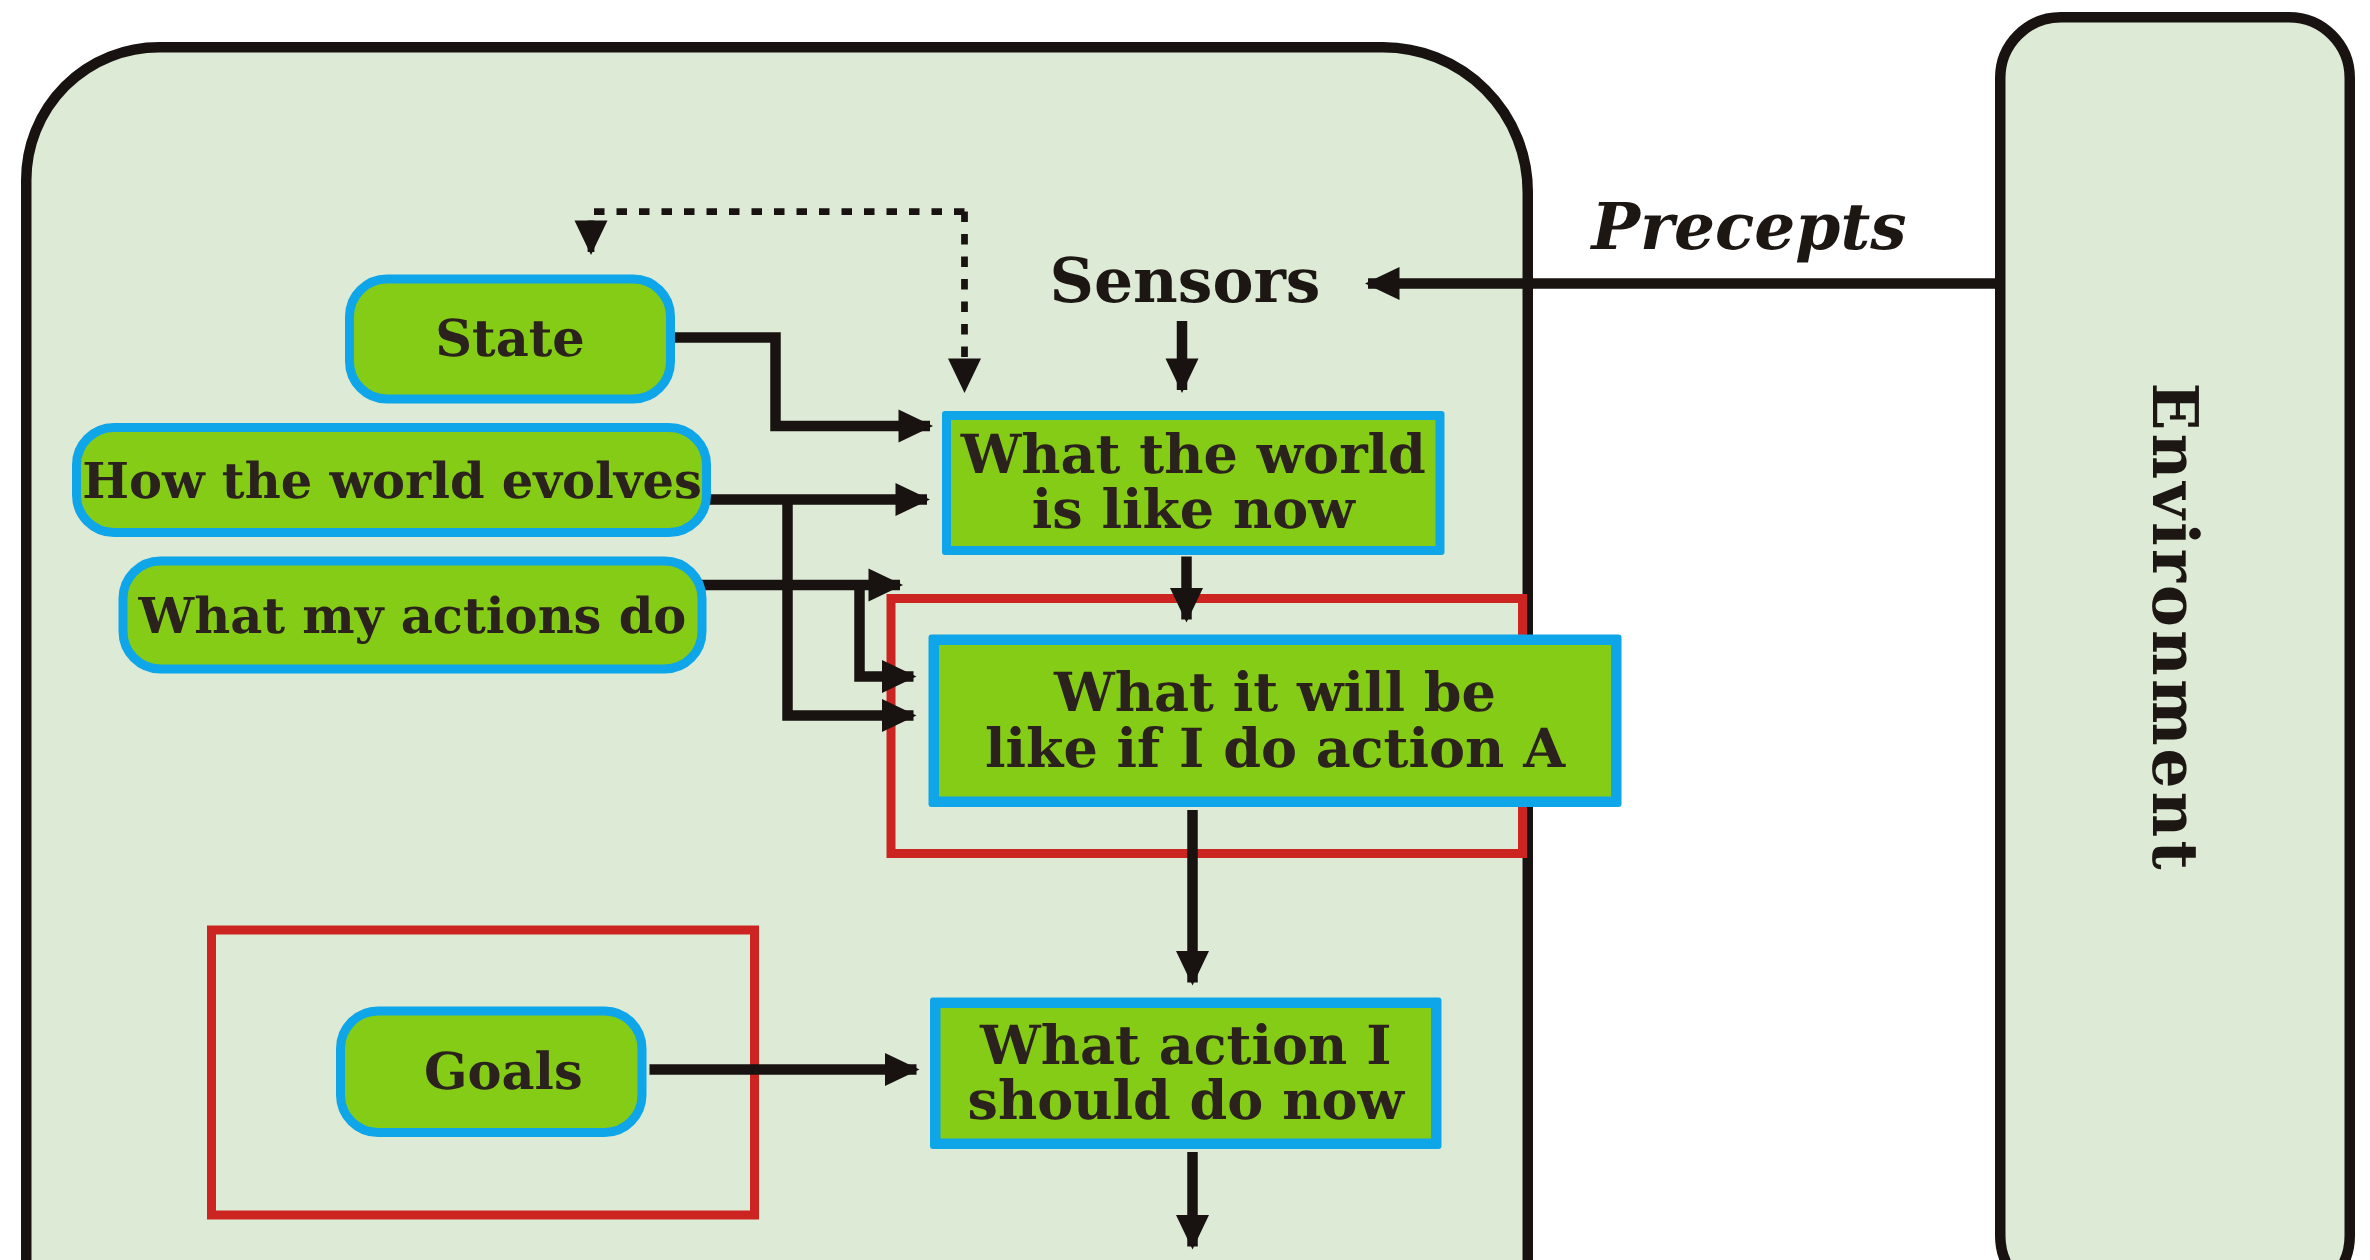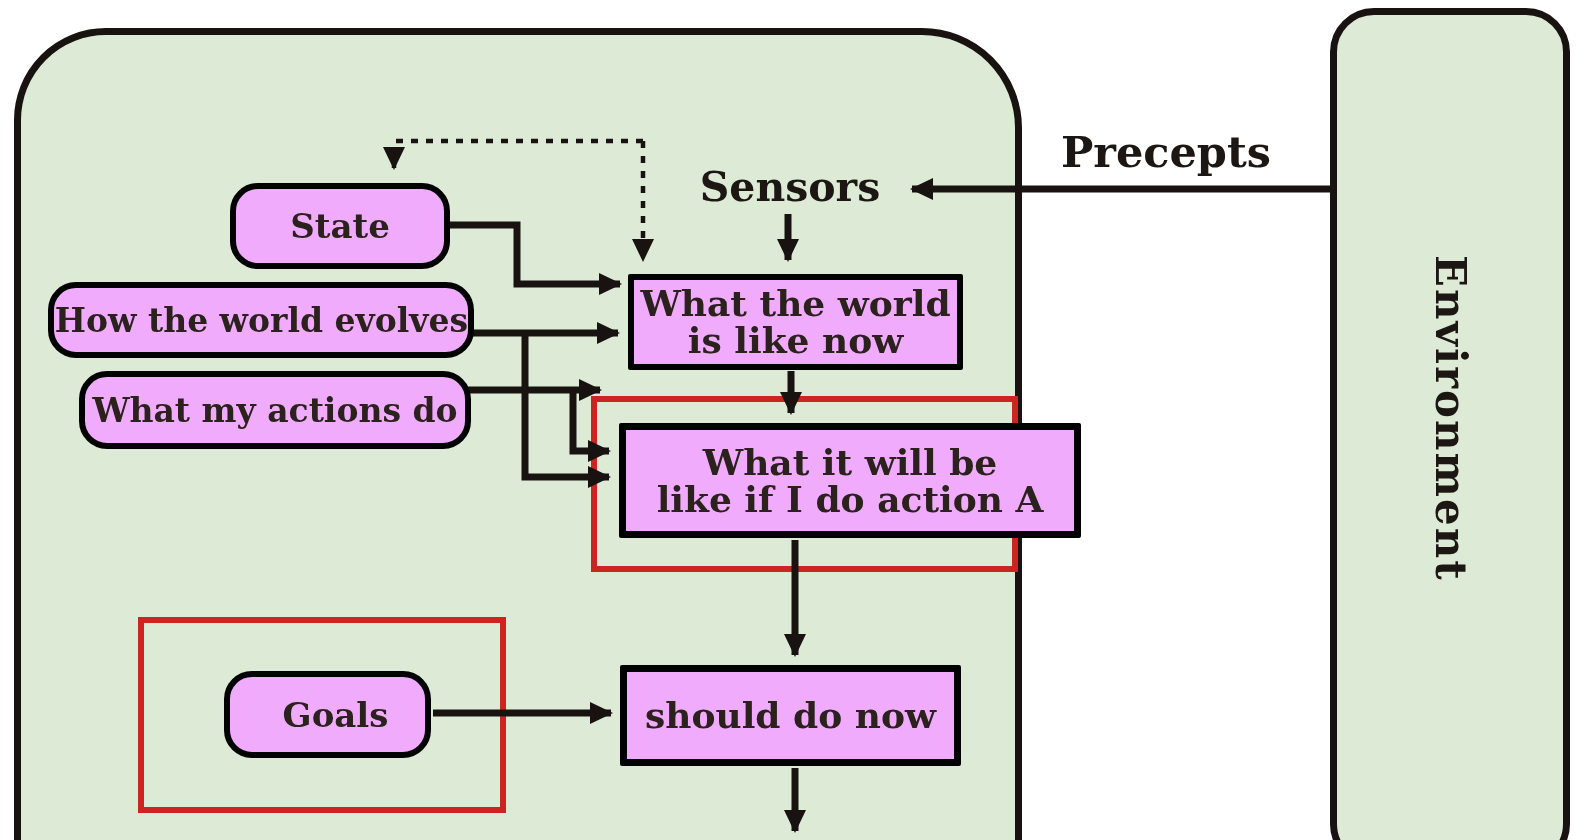--- a/index.html
+++ b/index.html
@@ -32,40 +32,40 @@
   .red-rect{
     position:absolute;border:6px solid #cc2420;box-sizing:border-box;
     background:transparent;
   }
   .red-action{left:591px;top:396px;width:427px;height:176px;}
   .red-goals{left:138px;top:617px;width:368px;height:196px;}
   
   .wires{position:absolute;left:0;top:0;width:1580px;height:840px;}
   
   .node{
-    position:absolute;box-sizing:border-box;background:#f0abfc;
-    border:6px solid #000000;display:flex;flex-direction:column;
+    position:absolute;box-sizing:border-box;background:#84cc16;
+    border:6px solid #0ea5e9;display:flex;flex-direction:column;
     align-items:center;justify-content:center;text-align:center;
     font-weight:700;
   }
   .round{border-radius:28px;font-size:34px;}
   .rect{border-radius:2px;font-size:36px;line-height:37px;}
   .node-state{left:230px;top:183px;width:220px;height:86px;}
   .node-how{left:48px;top:282px;width:426px;height:76px;font-size:33px;align-items:flex-end;}
   .node-actions{left:79px;top:371px;width:392px;height:78px;font-size:33px;}
   .node-goals{left:224px;top:671px;width:207px;height:87px;padding-left:16px;}
   .node-world{left:628px;top:274px;width:335px;height:96px;}
   .node-actionA{left:619px;top:423px;width:462px;height:115px;border-width:7px;}
   .node-choice{left:620px;top:665px;width:341px;height:101px;border-width:7px;}
   
   .float-label{
     position:absolute;font-weight:700;color:#1d1713;text-align:center;
   }
   .sensors{left:684px;top:163px;width:212px;font-size:41px;}
-  .precepts{left:1048px;top:127px;width:236px;font-size:43px;}
+  .precepts{left:1048px;top:127px;width:236px;font-size:43px;font-style:italic;}
 </style>
 </head>
 <body>
 
 <div class="stage">
 
   <div class="agent-panel"></div>
 
   <div class="env-panel">
     <div class="env-label-wrap">
@@ -119,16 +119,17 @@
 
   <div class="node rect node-world">
     <div>What the world</div>
     <div>is like now</div>
   </div>
   <div class="node rect node-actionA">
     <div>What it will be</div>
     <div>like if I do action A</div>
   </div>
   <div class="node rect node-choice">
+    <div>What action I</div>
     <div>should do now</div>
   </div>
 
 </div>
 
 </body></html>

